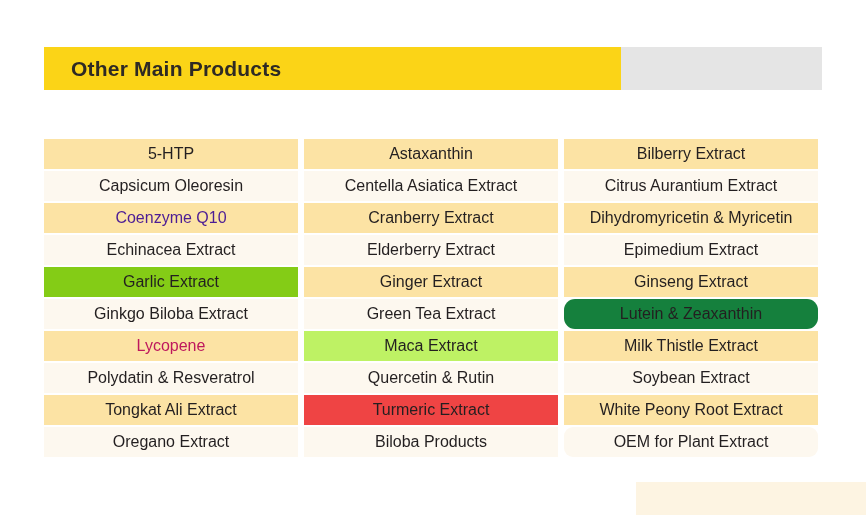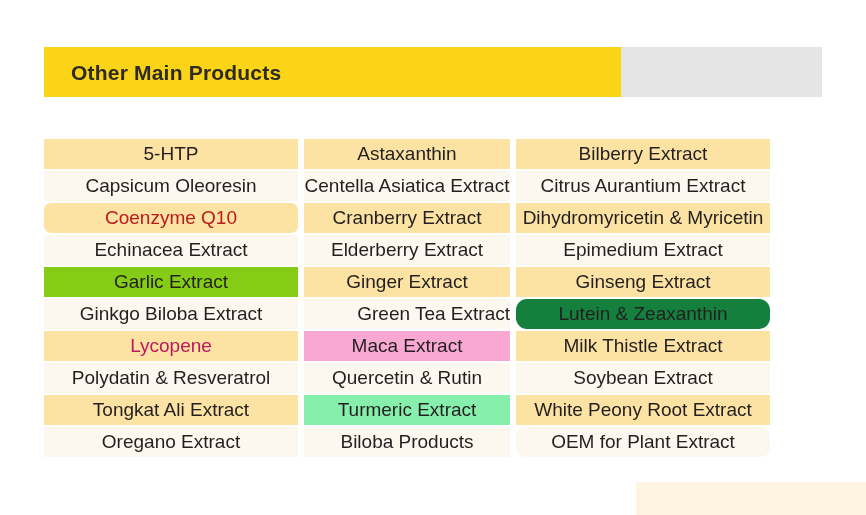--- a/index.html
+++ b/index.html
@@ -26,21 +26,21 @@
     background: #FDF4E2;
     z-index: 0;
   }
 
   
   #header-banner {
     position: absolute;
     left: 44px;
     top: 47px;
     width: 778px;
-    height: 50px;
+    height: 43px;
     display: flex;
     z-index: 2;
   }
   #header-yellow {
     width: 577px;
     height: 100%;
     background: #FBD417;
     display: flex;
     align-items: center;
   }
@@ -69,28 +69,28 @@
   }
   .product-row {
     display: flex;
     width: 100%;
     margin-bottom: 2px;
   }
   .product-cell {
     height: 30px;
     line-height: 30px;
     text-align: center;
-    font-size: 19px;
+    font-size: 16px;
     color: #231F20;
     white-space: nowrap;
     overflow: hidden;
     box-sizing: border-box;
   }
   .product-cell.col-0 { width: 254px; margin-right: 6px; }
-  .product-cell.col-1 { width: 206px; margin-right: 6px; }
+  .product-cell.col-1 { width: 254px; margin-right: 6px; }
   .product-cell.col-2 { width: 254px; margin-right: 0; }
 
   .product-row.shade-dark  .product-cell { background: #FCE3A4; }
   .product-row.shade-light .product-cell { background: #FDF8EF; }
 </style>
 </head>
 <body>
 
 <div id="deco-block" style="background: rgb(253, 244, 226);"></div>
 
@@ -106,52 +106,52 @@
       <div class="product-cell col-0" style="background: rgb(252, 227, 164); color: rgb(35, 31, 32);">5-HTP</div>
       <div class="product-cell col-1" style="background: rgb(252, 227, 164); color: rgb(35, 31, 32);">Astaxanthin</div>
       <div class="product-cell col-2" style="background: rgb(252, 227, 164); color: rgb(35, 31, 32);">Bilberry Extract</div>
     </div>
     <div class="product-row shade-light">
       <div class="product-cell col-0" style="background: rgb(253, 248, 239); color: rgb(35, 31, 32);">Capsicum Oleoresin</div>
       <div class="product-cell col-1" style="background: rgb(253, 248, 239); color: rgb(35, 31, 32);">Centella Asiatica Extract</div>
       <div class="product-cell col-2" style="background: rgb(253, 248, 239); color: rgb(35, 31, 32);">Citrus Aurantium Extract</div>
     </div>
     <div class="product-row shade-dark">
-      <div class="product-cell col-0" style="background: rgb(252, 227, 164); color: #b91c1c; border-radius: 7px;">Coenzyme Q10</div>
+      <div class="product-cell col-0" style="background: rgb(252, 227, 164); color: #4c1d95;">Coenzyme Q10</div>
       <div class="product-cell col-1" style="background: rgb(252, 227, 164); color: rgb(35, 31, 32);">Cranberry Extract</div>
       <div class="product-cell col-2" style="background: rgb(252, 227, 164); color: rgb(35, 31, 32);">Dihydromyricetin &amp; Myricetin</div>
     </div>
     <div class="product-row shade-light">
       <div class="product-cell col-0" style="background: rgb(253, 248, 239); color: rgb(35, 31, 32);">Echinacea Extract</div>
       <div class="product-cell col-1" style="background: rgb(253, 248, 239); color: rgb(35, 31, 32);">Elderberry Extract</div>
       <div class="product-cell col-2" style="background: rgb(253, 248, 239); color: rgb(35, 31, 32);">Epimedium Extract</div>
     </div>
     <div class="product-row shade-dark">
       <div class="product-cell col-0" style="background: #84cc16; color: rgb(35, 31, 32);">Garlic Extract</div>
       <div class="product-cell col-1" style="background: rgb(252, 227, 164); color: rgb(35, 31, 32);">Ginger Extract</div>
       <div class="product-cell col-2" style="background: rgb(252, 227, 164); color: rgb(35, 31, 32);">Ginseng Extract</div>
     </div>
     <div class="product-row shade-light">
       <div class="product-cell col-0" style="background: rgb(253, 248, 239); color: rgb(35, 31, 32);">Ginkgo Biloba Extract</div>
-      <div class="product-cell col-1" style="background: rgb(253, 248, 239); color: rgb(35, 31, 32); text-align: right;">Green Tea Extract</div>
+      <div class="product-cell col-1" style="background: rgb(253, 248, 239); color: rgb(35, 31, 32);">Green Tea Extract</div>
       <div class="product-cell col-2" style="background: #15803d; color: rgb(35, 31, 32); border-radius: 11px;">Lutein &amp; Zeaxanthin</div>
     </div>
     <div class="product-row shade-dark">
       <div class="product-cell col-0" style="background: rgb(252, 227, 164); color: #be185d;">Lycopene</div>
-      <div class="product-cell col-1" style="background: #f9a8d4; color: rgb(35, 31, 32);">Maca Extract</div>
+      <div class="product-cell col-1" style="background: #bef264; color: rgb(35, 31, 32);">Maca Extract</div>
       <div class="product-cell col-2" style="background: rgb(252, 227, 164); color: rgb(35, 31, 32);">Milk Thistle Extract</div>
     </div>
     <div class="product-row shade-light">
       <div class="product-cell col-0" style="background: rgb(253, 248, 239); color: rgb(35, 31, 32);">Polydatin &amp; Resveratrol</div>
       <div class="product-cell col-1" style="background: rgb(253, 248, 239); color: rgb(35, 31, 32);">Quercetin &amp; Rutin</div>
       <div class="product-cell col-2" style="background: rgb(253, 248, 239); color: rgb(35, 31, 32);">Soybean Extract</div>
     </div>
     <div class="product-row shade-dark">
       <div class="product-cell col-0" style="background: rgb(252, 227, 164); color: rgb(35, 31, 32);">Tongkat Ali Extract</div>
-      <div class="product-cell col-1" style="background: #86efac; color: rgb(35, 31, 32);">Turmeric Extract</div>
+      <div class="product-cell col-1" style="background: #ef4444; color: rgb(35, 31, 32);">Turmeric Extract</div>
       <div class="product-cell col-2" style="background: rgb(252, 227, 164); color: rgb(35, 31, 32);">White Peony Root Extract</div>
     </div>
     <div class="product-row shade-light">
       <div class="product-cell col-0" style="background: rgb(253, 248, 239); color: rgb(35, 31, 32);">Oregano Extract</div>
       <div class="product-cell col-1" style="background: rgb(253, 248, 239); color: rgb(35, 31, 32);">Biloba Products</div>
       <div class="product-cell col-2" style="background: rgb(253, 248, 239); color: rgb(35, 31, 32); border-radius: 9px;">OEM for Plant Extract</div>
     </div>
   </div>
 
 </body></html>

